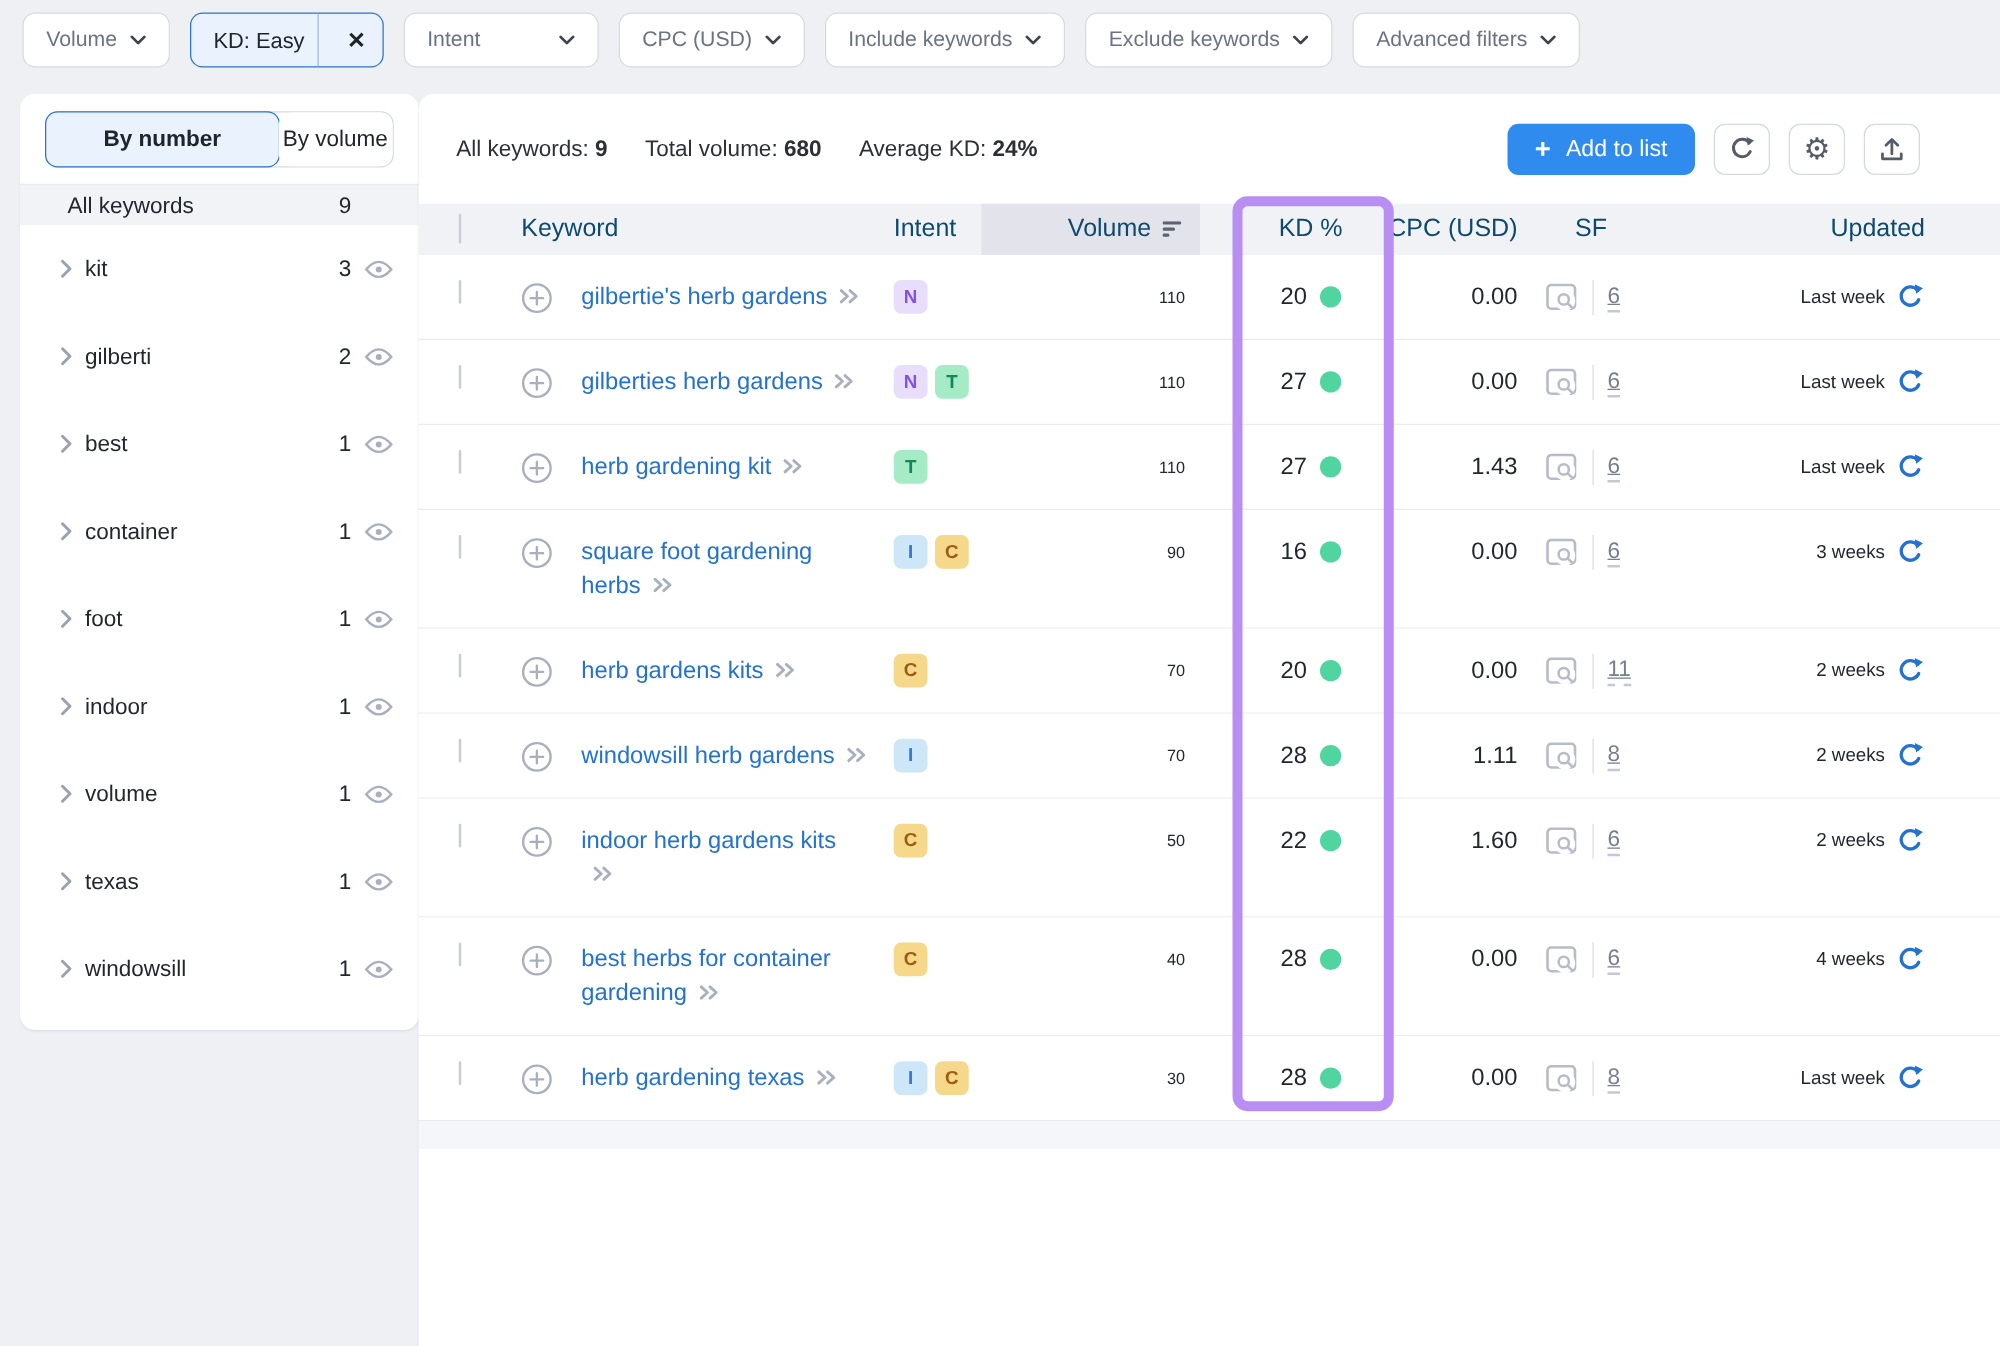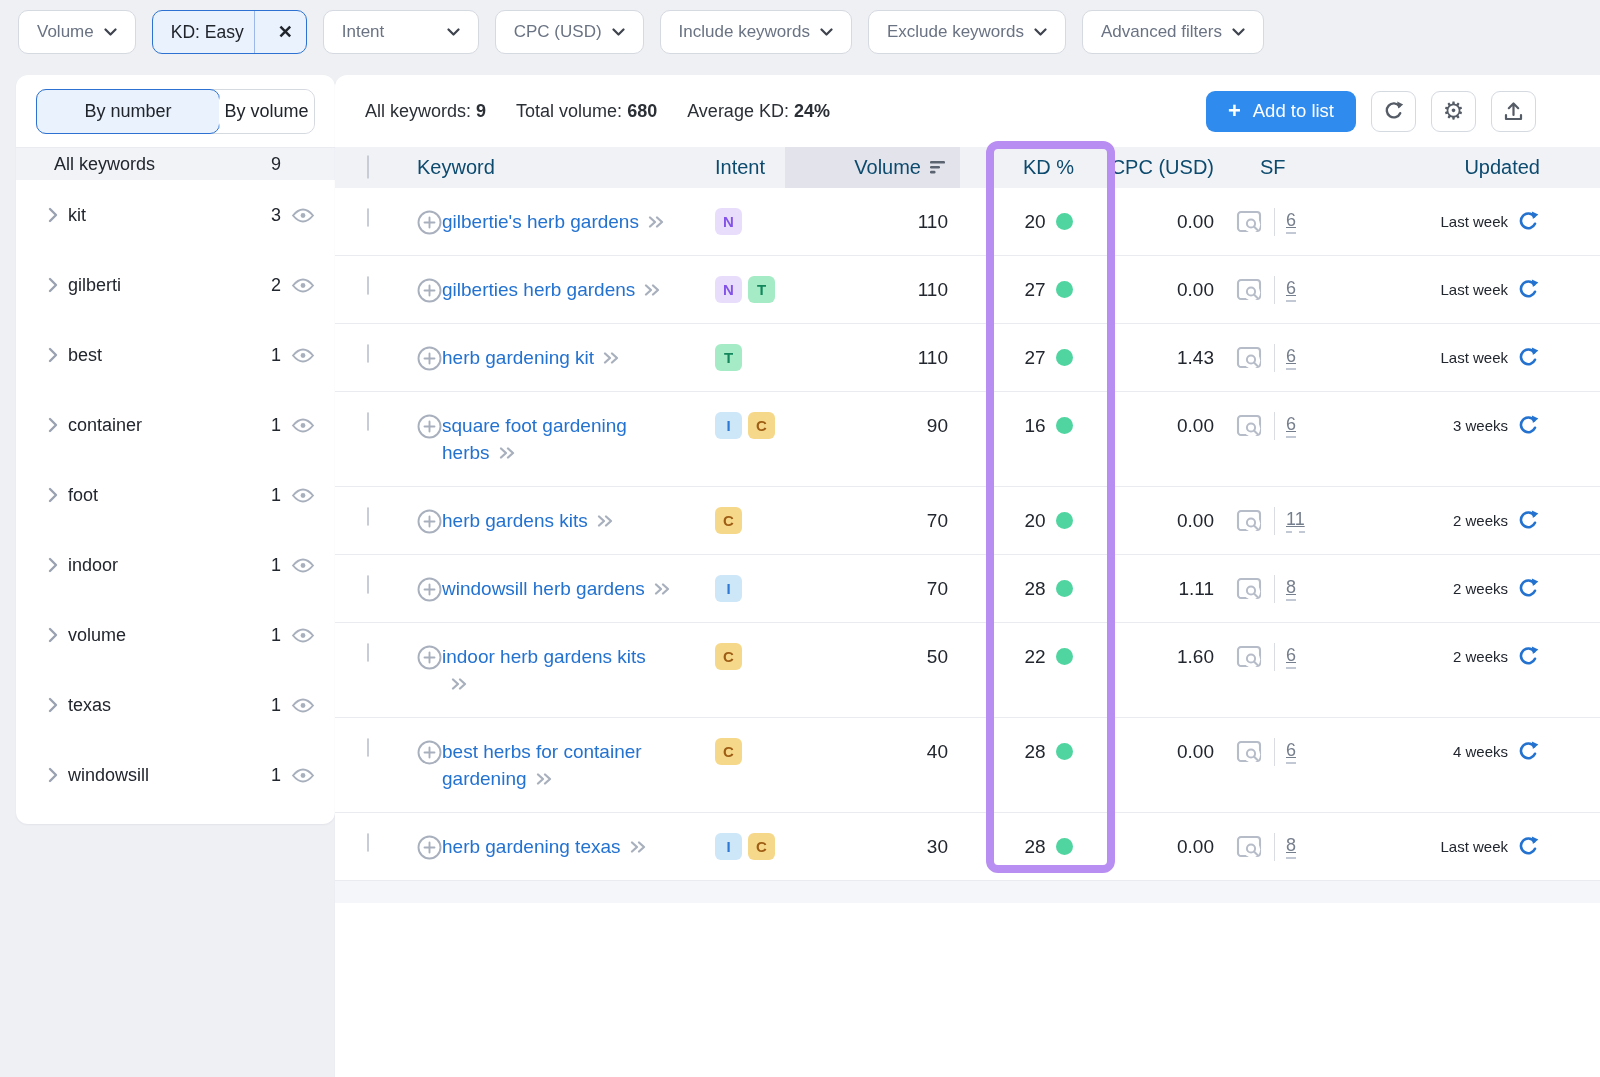--- a/index.html
+++ b/index.html
@@ -20,36 +20,36 @@
   
   .page { display:flex; align-items:flex-start; }
 
   
   .sidebar { width:319px; margin:21px 0 0 16px; background:#fff; border-radius:12px;
              box-shadow:0 1px 2px rgba(30,40,60,.06); overflow:hidden; padding-bottom:14px; }
   .seg-wrap { padding:14px 20px 13px 20px; border-bottom:1px solid #e9ebf0; }
   .seg { display:flex; border:1px solid #d5d9e0; border-radius:10px; height:45px; }
   .seg-btn { flex:1; display:flex; align-items:center; justify-content:center;
              font-size:18px; color:#20242b; background:#fff; cursor:pointer; border-radius:10px; }
-  .seg-btn.active { background:#e9f2fd; border:1.5px solid #2d72d2; margin:-1px; flex:1 0 auto; }
+  .seg-btn.active { background:#e9f2fd; border:1.5px solid #2d72d2; margin:-1px; flex:1 0 auto;font-weight:bold; }
   .all-kw { display:flex; align-items:center; height:32px; background:#f1f3f7;
             padding:0 20px 0 38px; font-size:18px; }
   .all-kw .g-count { margin-left:auto; }
   .g-count { width:26px; text-align:right; font-size:18px; color:#22262e; }
   .g-eye { width:24px; margin-left:10px; display:flex; justify-content:center; }
   .all-kw .g-eye { visibility:hidden; }
   .group { display:flex; align-items:center; height:70px; padding:0 20px 0 32px; cursor:pointer; }
   .group svg.chev-r { margin-right:10px; }
   .g-label { font-size:18px; color:#22262e; }
   .group .g-count { margin-left:auto; }
 
   
   .main { flex:1; margin-top:21px; background:#fff; border-radius:12px 0 0 0;
           box-shadow:0 1px 2px rgba(30,40,60,.06); min-height:1056px; }
-  .toolbar { display:flex; align-items:center; height:72px; padding:0 64px 0 30px;gap:23px; }
+  .toolbar { display:flex; align-items:center; height:88px; padding:0 64px 0 30px;gap:23px; }
   .stats { display:flex; gap:30px; font-size:18px; color:#2b2f36; }
   .stat b { font-weight:bold; }
   .tools { margin-left:auto; display:flex; gap:15px; align-items:center; }
   .btn-add { display:flex; align-items:center; gap:12px; height:41px; padding:0 22px;
              background:#2f8bee; color:#fff; font-size:18.5px; border:none; border-radius:9px; cursor:pointer; }
   .btn-add .plus { font-size:22px; font-weight:bold; line-height:1; }
   .icon-btn { width:45px; height:41px; background:#fff; border:1px solid #d5d9e0; border-radius:9px;
               display:flex; align-items:center; justify-content:center; cursor:pointer; }
 
   
@@ -62,32 +62,32 @@
   .th-vol { display:flex; align-items:center; justify-content:flex-end; gap:9px;
             background:#e3e4eb; height:100%; padding-right:14px; cursor:pointer; }
   .th-kd { text-align:center; }
   .th-cpc { text-align:right; padding-right:6px; }
   .th-sf { padding-left:40px; }
   .th-upd { text-align:right; }
 
   .trow { align-items:start; border-bottom:1px solid #e9ebf0; background:#fff; }
   .cell-cb { margin-top:21px; }
   .cbox { width:24px; height:24px; border:1.5px solid #c7ccd6; border-radius:5px; background:#fff; cursor:pointer; }
-  .cell-kw { display:flex; align-items:flex-start; gap:0; padding:20px 0 20px 24px; }
+  .cell-kw { display:flex; align-items:flex-start; gap:23px; padding:20px 0 20px 24px; }
   .plus-circle { margin-top:2px; flex:0 0 auto; cursor:pointer; }
   .kw-link { color:#2372d0; font-size:19px; line-height:27px; max-width:228px; cursor:pointer; }
   .kw-link svg.dblchev { margin-left:9px; vertical-align:-1px; }
   .cell-intent { display:flex; gap:6px; padding:20px 0 0 10px; }
   .badge { width:27px; height:27px; border-radius:6px; display:flex; align-items:center;
            justify-content:center; font-size:15px; font-weight:bold; }
   .badge-N { background:#e8defc; color:#8353e8; }
   .badge-T { background:#a5ebc6; color:#13865c; }
   .badge-I { background:#cde6f8; color:#2e79d6; }
   .badge-C { background:#f5d88a; color:#9e5d15; }
-  .cell-vol { text-align:right; padding:20px 12px 0 0; font-size:19px; line-height:27px; }
+  .cell-vol { text-align:right; padding:20px 12px 0 0; font-size:13px; line-height:27px; }
   .cell-kd { display:flex; align-items:center; justify-content:center; gap:10px; padding-top:20px;
              font-size:19px; line-height:27px; }
   .kd-dot { width:17px; height:17px; border-radius:50%; background:#50d5a0; }
   .cell-cpc { text-align:right; padding:20px 6px 0 0; font-size:19px; line-height:27px; }
   .cell-sf { display:flex; align-items:center; gap:11px; padding:20px 0 0 16px; }
   .sf-div { width:1px; height:28px; background:#d9dce3; }
   .sf-link { font-size:18px; color:#757e8c; text-decoration:underline;
              border-bottom:2px dashed #c3c9d4; padding-bottom:1px; cursor:pointer; }
   .cell-upd { display:flex; align-items:center; justify-content:flex-end; gap:9px;
               padding-top:20px; font-size:15px; line-height:27px; }

